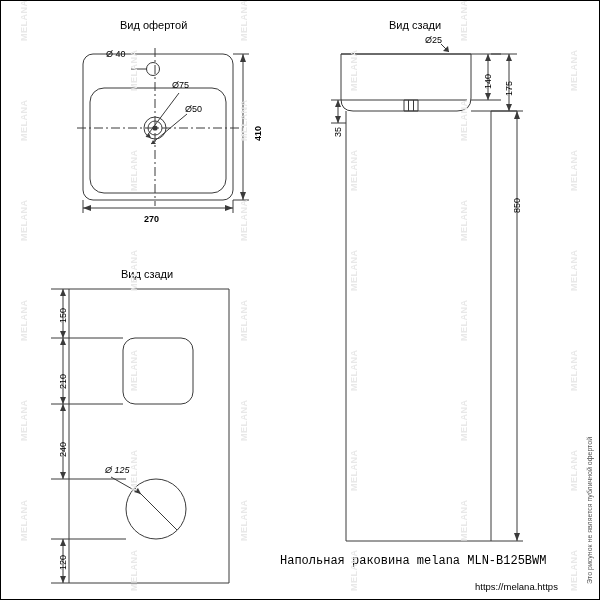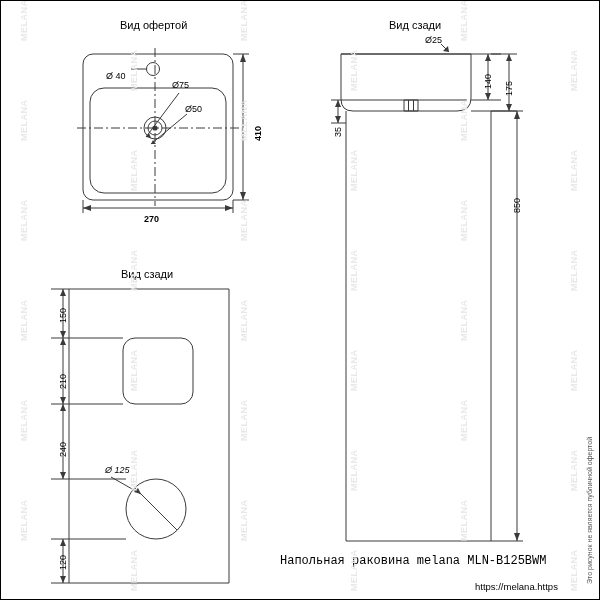--- a/index.html
+++ b/index.html
@@ -276,21 +276,21 @@
       <g>
         <line x1="62" y1="538" x2="62" y2="582"></line>
         <polygon points="62,538 59,545 65,545" fill="#3a3a3a" stroke="none"></polygon>
         <polygon points="62,582 59,575 65,575" fill="#3a3a3a" stroke="none"></polygon>
       </g>
 
     </g>
   </svg>
 
   <div class="view-title" style="left:119px; top:18px;">Вид офертой</div>
-  <div class="dim" style="left:105px; top:70px;">Ø 40</div>
+  <div class="dim" style="left:105px; top:48px;">Ø 40</div>
   <div class="dim" style="left:171px; top:79px;">Ø75</div>
   <div class="dim" style="left:184px; top:103px;">Ø50</div>
   <div class="dim" style="left:143px; top:213px; font-weight:bold;">270</div>
   <div class="dim vert" style="left:252px; top:140px; font-weight:bold;">410</div>
 
   <div class="view-title" style="left:388px; top:18px;">Вид сзади</div>
   <div class="dim" style="left:424px; top:34px;">Ø25</div>
   <div class="dim vert" style="left:482px; top:88px;">140</div>
   <div class="dim vert" style="left:503px; top:95px;">175</div>
   <div class="dim vert" style="left:332px; top:136px;">35</div>

